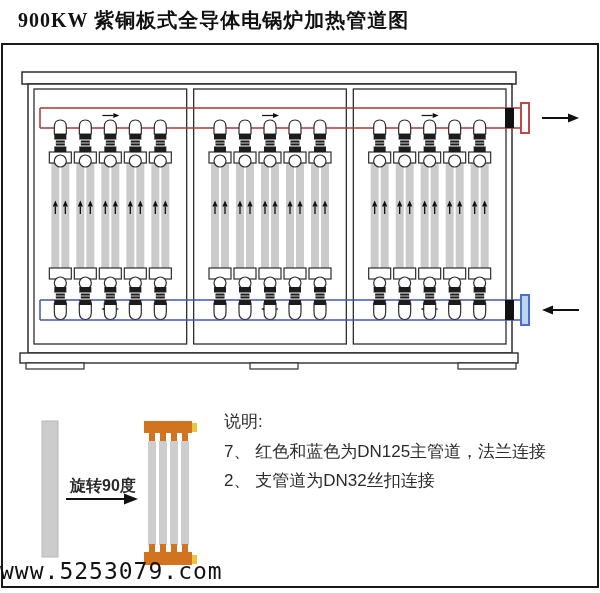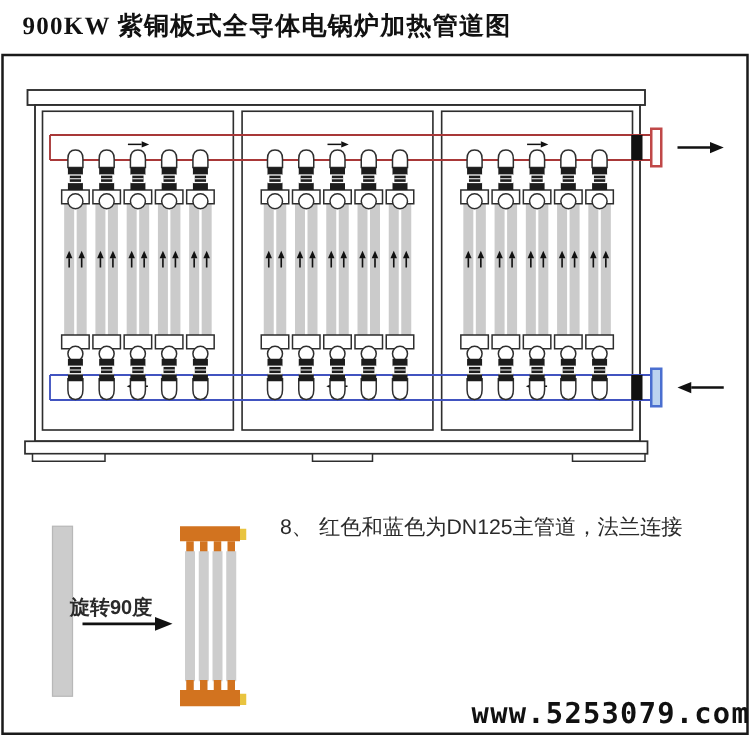--- a/index.html
+++ b/index.html
@@ -4,27 +4,27 @@
 <style>
   html,body{margin:0;padding:0;background:#fff;}
   #page{position:relative;width:600px;height:593px;background:#fff;overflow:hidden;
         font-family:"Liberation Sans","DejaVu Sans",sans-serif;}
   #frame{position:absolute;left:1px;top:43px;width:594px;height:541px;
          border:2px solid #1a1a1a;background:#fff;}
   #title{position:absolute;left:18px;top:7px;width:600px;text-align:left;
          font-family:"Liberation Serif","DejaVu Serif",serif;
          font-weight:bold;font-size:20px;letter-spacing:1px;color:#111;}
   #diagram-svg{position:absolute;left:0;top:0;width:600px;height:593px;}
-  #rotate-label{position:absolute;left:56px;top:476px;width:80px;
+  #rotate-label{position:absolute;left:70px;top:476px;width:80px;
          font-size:16px;font-weight:600;color:#2a2a2a;}
   #notes{position:absolute;left:224px;top:407px;width:360px;color:#2a2a2a;}
   #notes .line{font-size:17px;line-height:29.5px;white-space:nowrap;}
-  #watermark{position:absolute;left:0;top:558px;width:600px;text-align:right;
+  #watermark{position:absolute;left:0;top:558px;width:600px;text-align:left;
          font-family:"DejaVu Sans Mono","Liberation Mono",monospace;
-         font-weight:bold;font-size:23px;letter-spacing:1px;color:#111;}
+         font-weight:normal;font-size:23px;letter-spacing:1px;color:#111;}
 </style>
 </head>
 <body>
 
 <div id="page">
   <div id="title">900KW 紫铜板式全导体电锅炉加热管道图</div>
   <div id="frame"></div>
 
   <svg id="diagram-svg" viewBox="0 0 600 593" xmlns="http://www.w3.org/2000/svg">
       <g>
@@ -481,17 +481,19 @@
         <rect x="171" y="544" width="6" height="9" fill="#d2731f"></rect>
         <rect x="182" y="433" width="6" height="9" fill="#d2731f"></rect>
         <rect x="181" y="441" width="8" height="104" fill="#cdcdcd"></rect>
         <rect x="182" y="544" width="6" height="9" fill="#d2731f"></rect>
       </g>
     </svg>
 
   <div id="rotate-label">旋转90度</div>
 
   <div id="notes">
-    <div class="line">8、 红色和蓝色为DN125主管道，法兰连接</div>
+    <div class="line">说明:</div>
+    <div class="line">7、 红色和蓝色为DN125主管道，法兰连接</div>
+    <div class="line">2、 支管道为DN32丝扣连接</div>
   </div>
 
   <div id="watermark">www.5253079.com</div>
 </div>
 
 </body></html>

